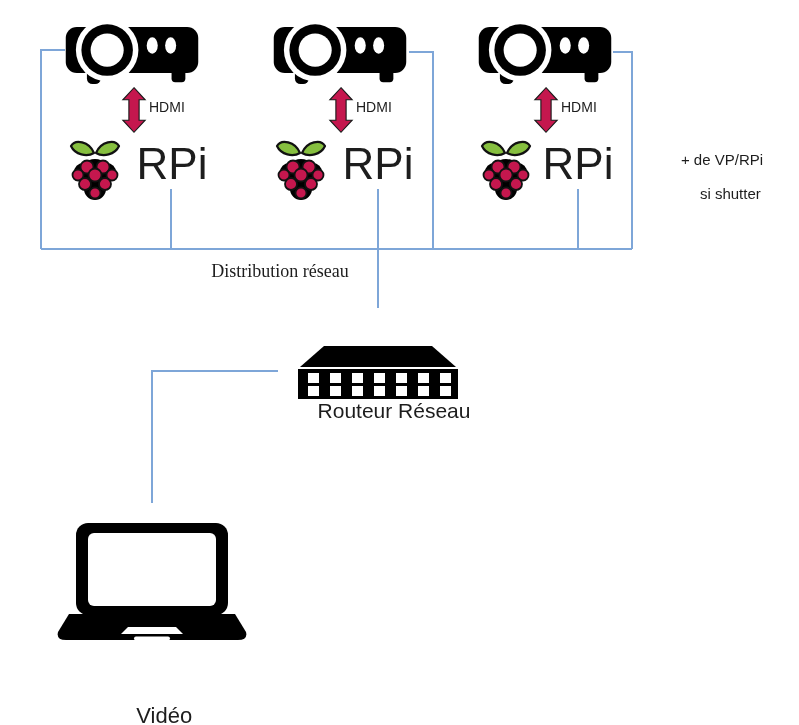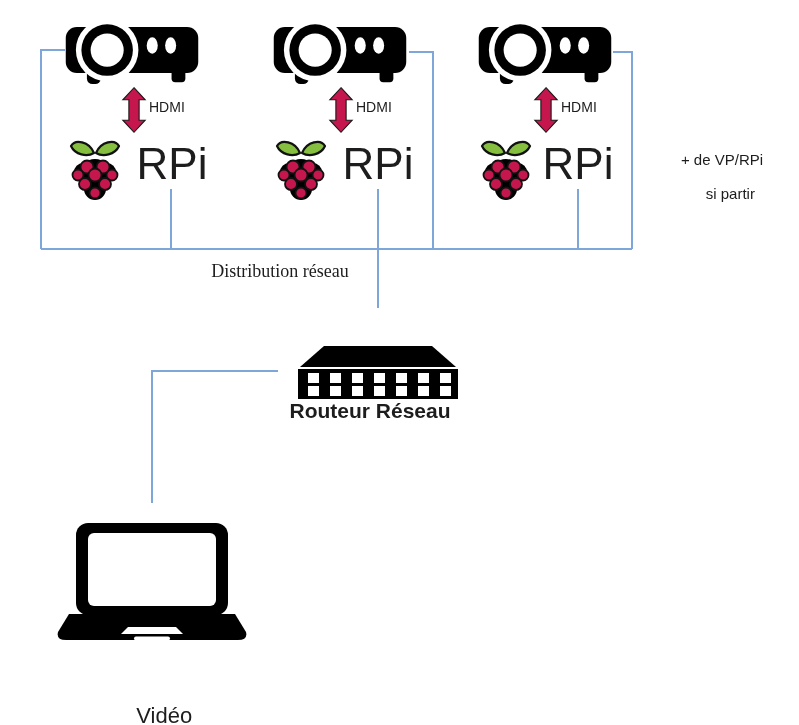--- a/index.html
+++ b/index.html
@@ -154,21 +154,21 @@
         <circle cx="32" cy="38" r="6.5"></circle>
         <circle cx="49" cy="38" r="5.5"></circle>
       <circle cx="22" cy="47" r="6"></circle>
         <circle cx="42" cy="47" r="6"></circle>
       <circle cx="32" cy="56" r="5.5"></circle>
     </g>
   </svg>
   <div class="abs label rpi-label center" style="left:538px;top:146px;width:80px;">RPi</div>
 
   <div class="abs label side-note center" style="left:652px;top:119px;width:140px;margin-top:32px;"><span>+ de VP/RPi</span><br>
-    <span>si partir</span></div>
+    <span>si shutter</span></div>
 
   <div class="abs label bus-label center" style="left:180px;top:261px;width:200px;font-family:Liberation Serif, serif;">Distribution réseau</div>
 
   <svg class="abs" style="left:298px;top:344px;" width="160" height="56" viewBox="0 0 160 56">
     <polygon points="26,2 134,2 158,23 2,23" fill="#000"></polygon>
     <rect x="0" y="25" width="160" height="30" fill="#000"></rect>
     <g fill="#fff">
       <rect x="10" y="29" width="11" height="10"></rect>
         <rect x="32" y="29" width="11" height="10"></rect>
       <rect x="54" y="29" width="11" height="10"></rect>
@@ -178,21 +178,21 @@
       <rect x="142" y="29" width="11" height="10"></rect>
       <rect x="10" y="42" width="11" height="10"></rect>
         <rect x="32" y="42" width="11" height="10"></rect>
       <rect x="54" y="42" width="11" height="10"></rect>
         <rect x="76" y="42" width="11" height="10"></rect>
       <rect x="98" y="42" width="11" height="10"></rect>
         <rect x="120" y="42" width="11" height="10"></rect>
       <rect x="142" y="42" width="11" height="10"></rect>
     </g>
   </svg>
-  <div class="abs label router-label center" style="left:280px;top:400px;width:180px;font-weight:bold;">Routeur Réseau</div>
+  <div class="abs label router-label center" style="left:304px;top:400px;width:180px;">Routeur Réseau</div>
 
   <svg class="abs" style="left:57px;top:518px;" width="190" height="128" viewBox="0 0 190 126">
     <rect x="19" y="4" width="152" height="92" rx="12" fill="#000"></rect>
     <rect x="31" y="14" width="128" height="73" rx="6" fill="#fff"></rect>
     <path d="M12,95 L178,95 L189,113 Q191,121 181,121 L9,121 Q-1,121 1,113 Z" fill="#000"></path>
     <polygon points="71,108 119,108 126,115 64,115" fill="#fff"></polygon>
     <rect x="77" y="117.5" width="36" height="4" rx="2" fill="#fff"></rect>
   </svg>
   <div class="abs label controller-label center" style="left:82px;top:651px;width:140px;"><br>
     <span>Vidéo</span></div>

